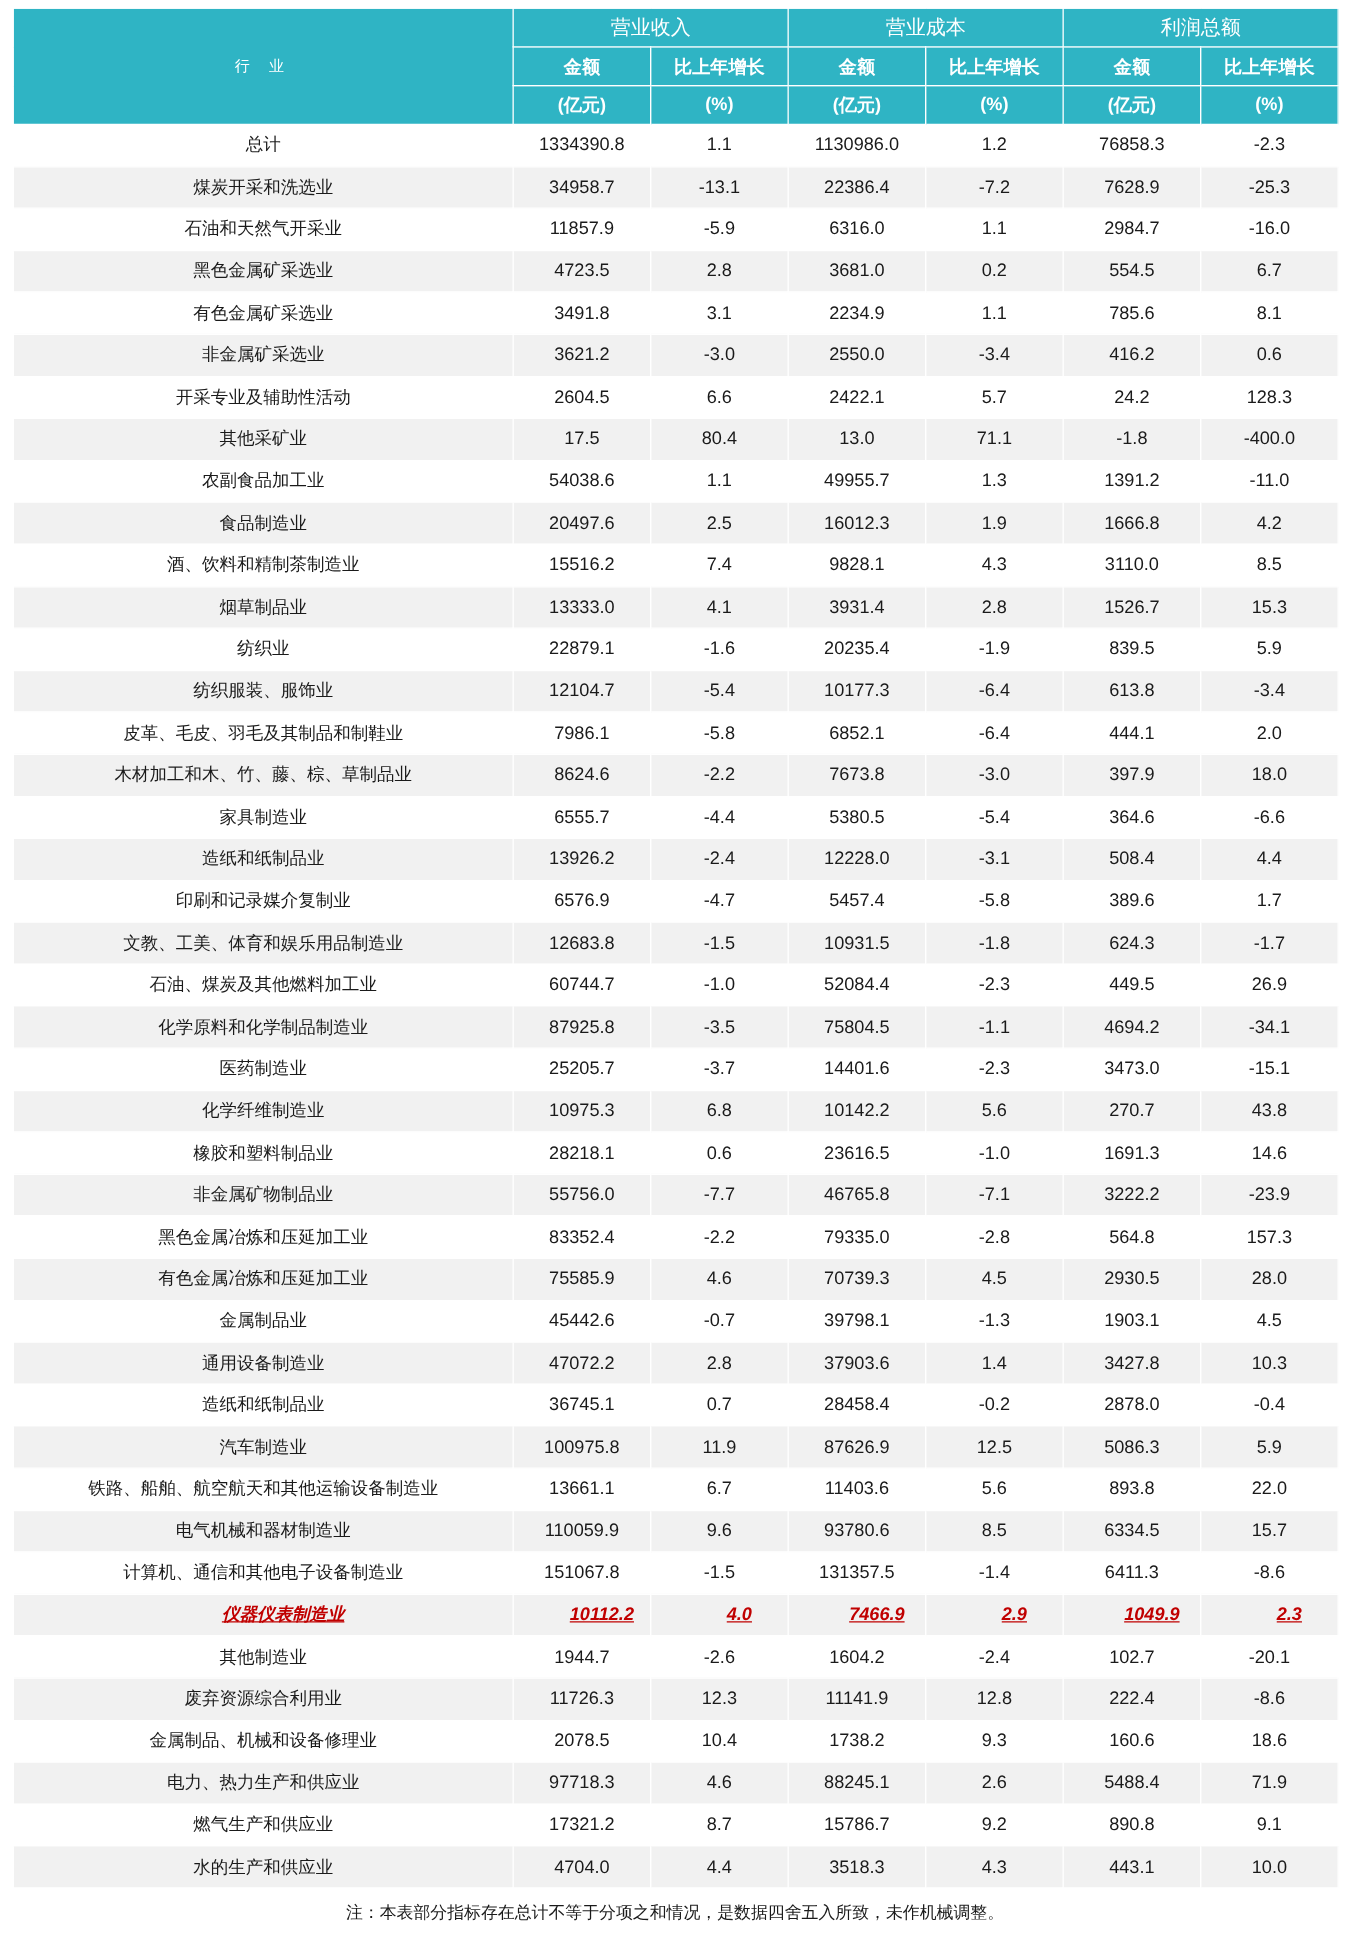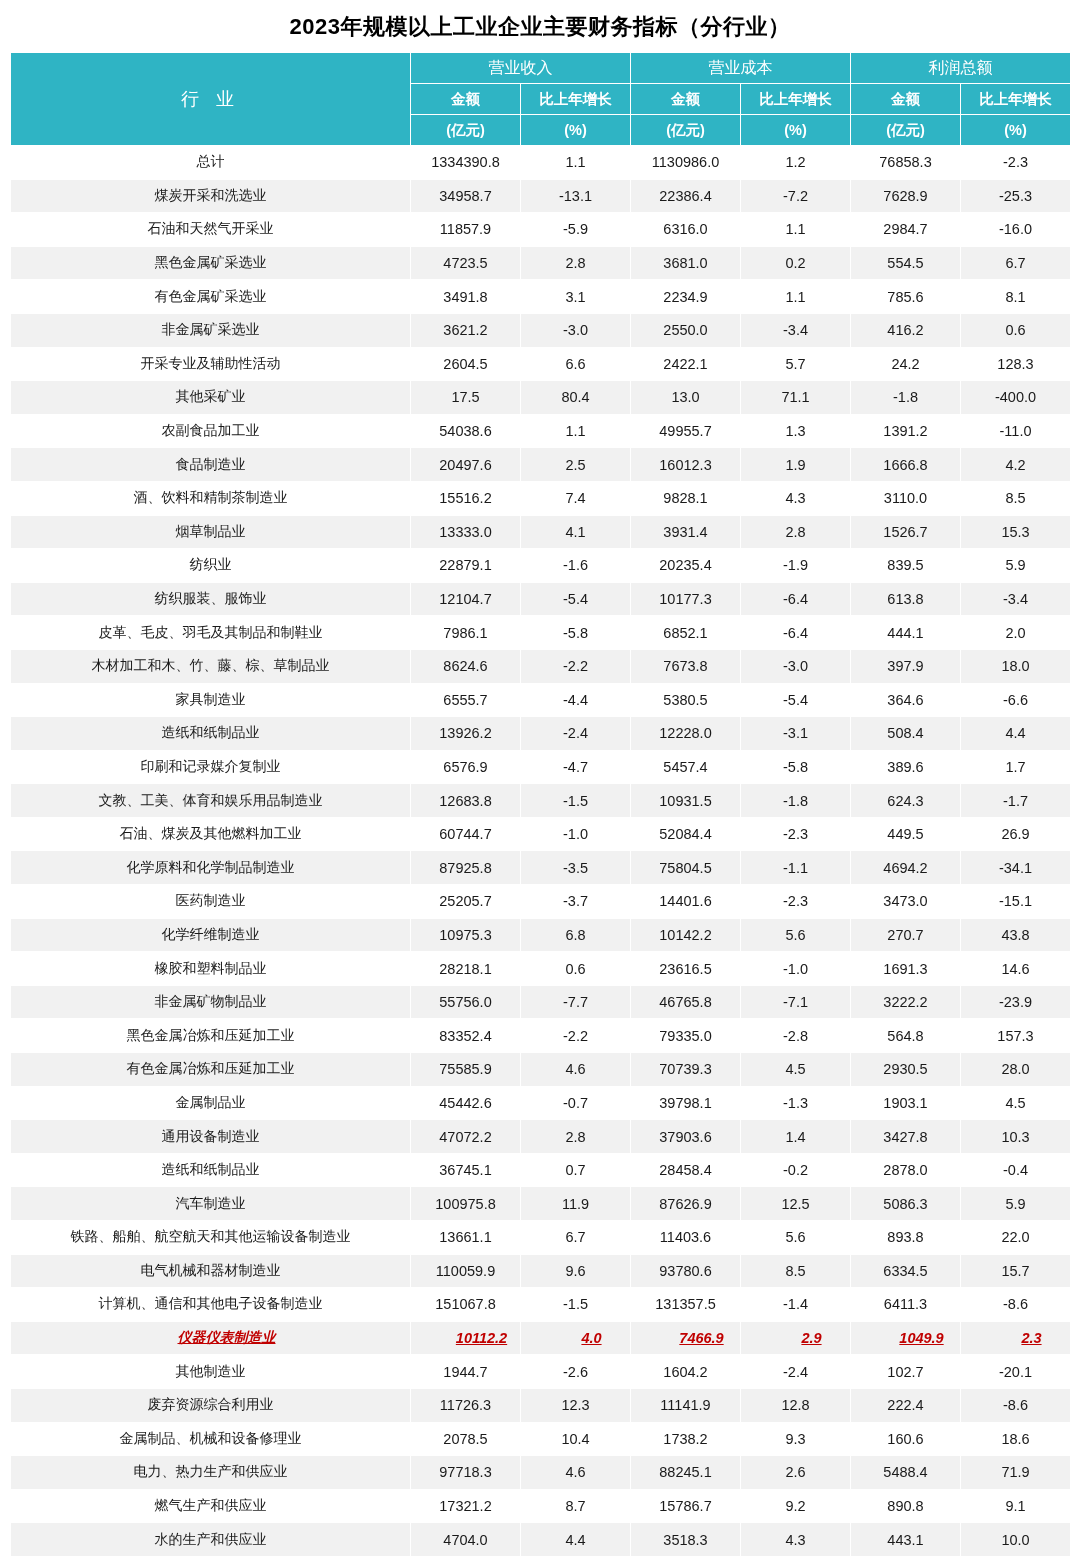--- a/index.html
+++ b/index.html
@@ -43,21 +43,21 @@
     color: #ffffff;
     font-weight: normal;
     font-size: 15.5px;
     height: 30px;
     border: 1px solid #ffffff;
   }
   thead th.group {
     font-size: 16px;
   }
   thead th.rowhead {
-    font-size: 18px;
+    font-size: 12px;
     letter-spacing: 6px;
   }
   thead th.sub {
     font-size: 14.5px;
     font-weight: bold;
   }
   tbody td {
     height: 32.6px;
     background: #ffffff;
     border-bottom: 1px solid #e2e2e2;
@@ -97,21 +97,20 @@
     color: #1a1a1a;
   }
   col.c-name { width: 400px; }
   col.c-v { width: 110px; }
 </style>
 </head>
 <body>
 
 <div class="page">
 
-  <div class="doc-title">2023年规模以上工业企业主要财务指标（分行业）</div>
 
   <table class="fin">
     <colgroup>
       <col class="c-name">
       <col class="c-v">
         <col class="c-v">
       <col class="c-v">
         <col class="c-v">
       <col class="c-v">
         <col class="c-v">

